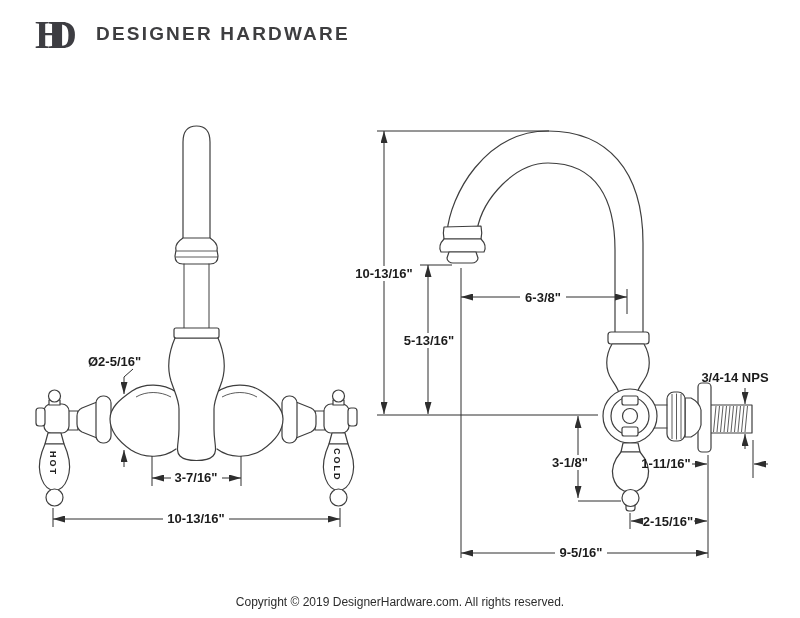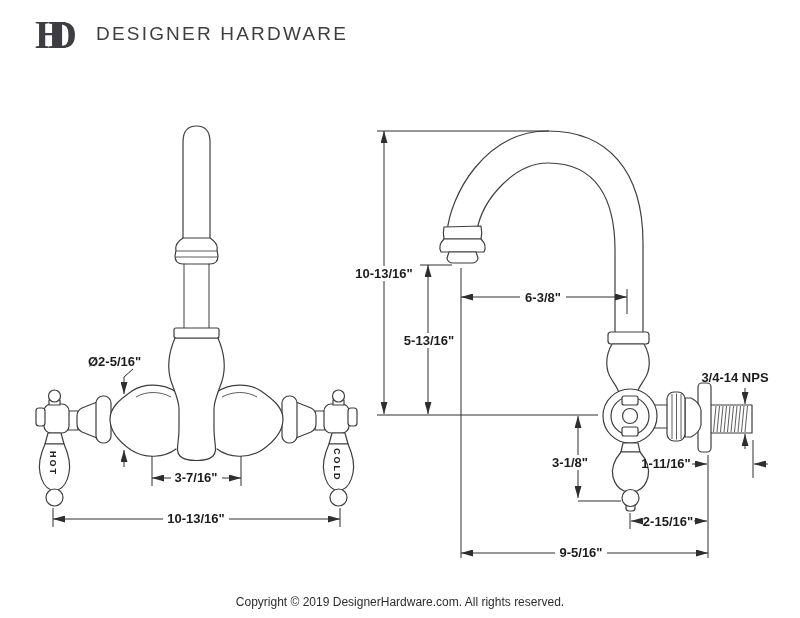--- a/index.html
+++ b/index.html
@@ -3,21 +3,21 @@
 <meta charset="utf-8">
 <style>
   * { margin:0; padding:0; box-sizing:border-box; }
   html,body { background:#ffffff; }
   .canvas {
     position:relative; width:800px; height:618px; background:#fff;
     font-family:"Liberation Sans", sans-serif; overflow:hidden;
   }
   .header { position:absolute; top:12px; left:34px; display:flex; align-items:center; gap:10px; }
   .brand-text {
-    font-size:19px; letter-spacing:2.2px; color:#3e3e40; font-weight:400;
+    font-size:19px; letter-spacing:2.2px; color:#3e3e40; font-weight:700;
   }
   .drawing-svg { position:absolute; left:0; top:0; }
   .footer {
     position:absolute; left:0; top:595px; width:800px; text-align:center;
     font-size:12px; color:#2d2d2d;
   }
   svg .part { stroke:#3e3e3e; stroke-width:1.2; fill:#ffffff; stroke-linejoin:round; stroke-linecap:round; }
   svg .partline { stroke:#3e3e3e; stroke-width:1; fill:none; stroke-linecap:round; }
   svg .thin { stroke:#4a4a4a; stroke-width:0.9; fill:none; }
   svg .dimline { stroke:#2e2e2e; stroke-width:1; fill:none; }

